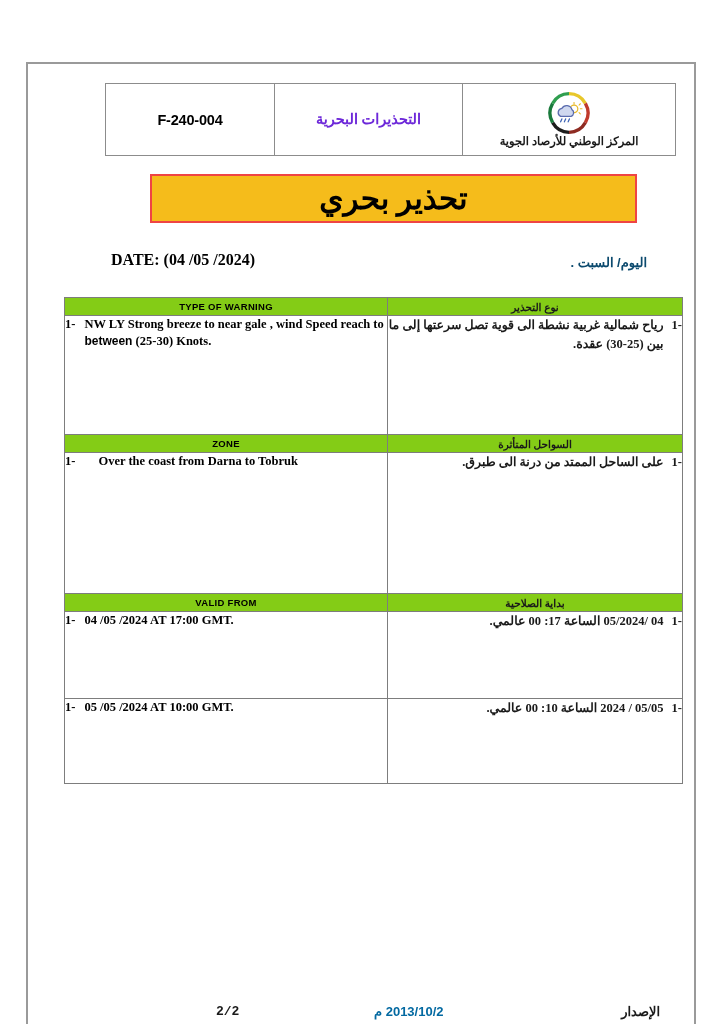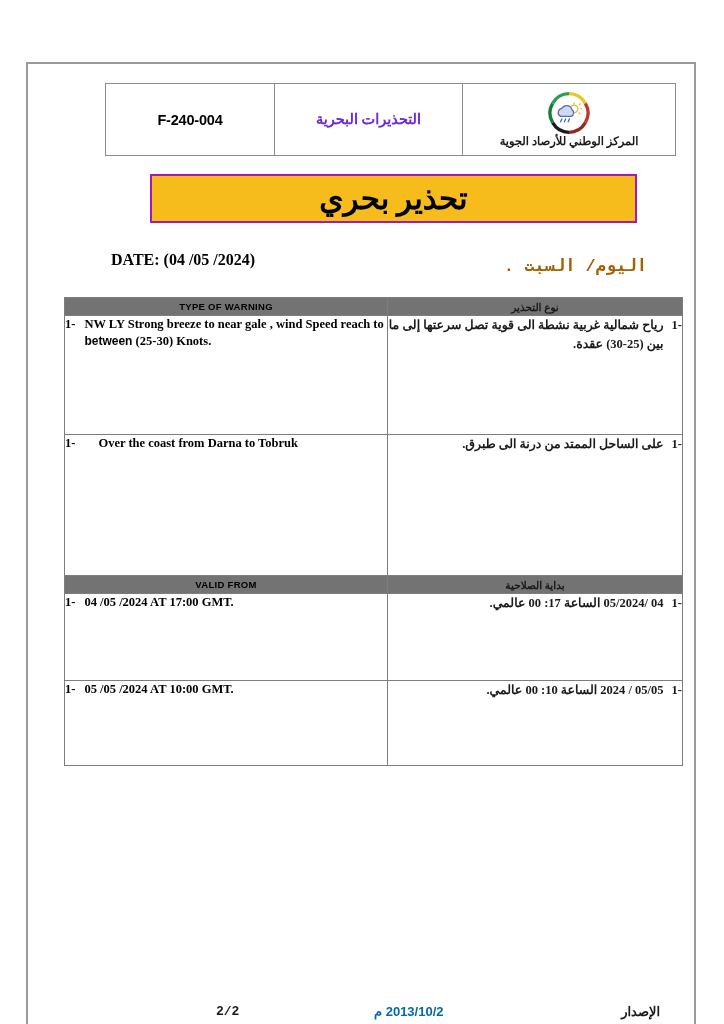--- a/index.html
+++ b/index.html
@@ -84,21 +84,21 @@
   }
 
   
   .banner {
     position: absolute;
     left: 122px;
     top: 110px;
     width: 487px;
     height: 49px;
     background: #f5bc1b;
-    border: 2px solid #a21caf;
+    border: 2px solid #ef4444;
     box-sizing: border-box;
     display: flex;
     align-items: center;
     justify-content: center;
   }
   .banner-text {
     direction: rtl;
     font-family: "Liberation Serif", serif;
     font-weight: bold;
     font-size: 31px;
@@ -123,24 +123,24 @@
     font-weight: bold;
     font-size: 16px;
     color: #000;
     white-space: nowrap;
   }
   .date-ar {
     position: absolute;
     right: 0;
     top: 4px;
     direction: rtl;
-    font-family: Liberation Mono, monospace;
-    font-weight: bold;
-    font-size: 17px;
-    color: #a16207;
+    font-family: Liberation Sans, sans-serif;
+    font-weight: bold;
+    font-size: 13px;
+    color: #0c4a6e;
     white-space: nowrap;
   }
 
   
   .main-table {
     position: absolute;
     left: 36px;
     top: 233px;
     width: 618px;
     border-collapse: collapse;
@@ -148,21 +148,21 @@
   }
   .main-table td {
     border: 1px solid #7d7d7d;
     vertical-align: top;
     padding: 0;
   }
   .col-en { width: 323px; }
   .col-ar { width: 295px; }
 
   .sec-head td {
-    background: #737373;
+    background: #84cc16;
     height: 17px;
     vertical-align: middle;
   }
   .head-en {
     text-align: center;
     font-family: "Liberation Sans", sans-serif;
     font-weight: bold;
     font-size: 9.5px;
     color: #000;
     letter-spacing: 0.3px;
@@ -341,20 +341,24 @@
         </div>
       </td>
       <td class="body-ar r-warn-ar">
         <div class="item-ar">
           <span class="item-num">-1</span>
           <span class="item-txt">رياح شمالية غربية نشطة الى قوية تصل سرعتها إلى ما بين (25-30) عقدة.</span>
         </div>
       </td>
     </tr>
 
+    <tr class="sec-head">
+      <td class="head-en">ZONE</td>
+      <td class="head-ar">السواحل المتأثرة</td>
+    </tr>
     <tr>
       <td class="body-en r-zone-en">
         <div class="item">
           <span class="item-num">1-</span>
           <span class="item-txt indent-zone">Over the coast from Darna to Tobruk</span>
         </div>
       </td>
       <td class="body-ar r-zone-ar">
         <div class="item-ar">
           <span class="item-num">-1</span>

